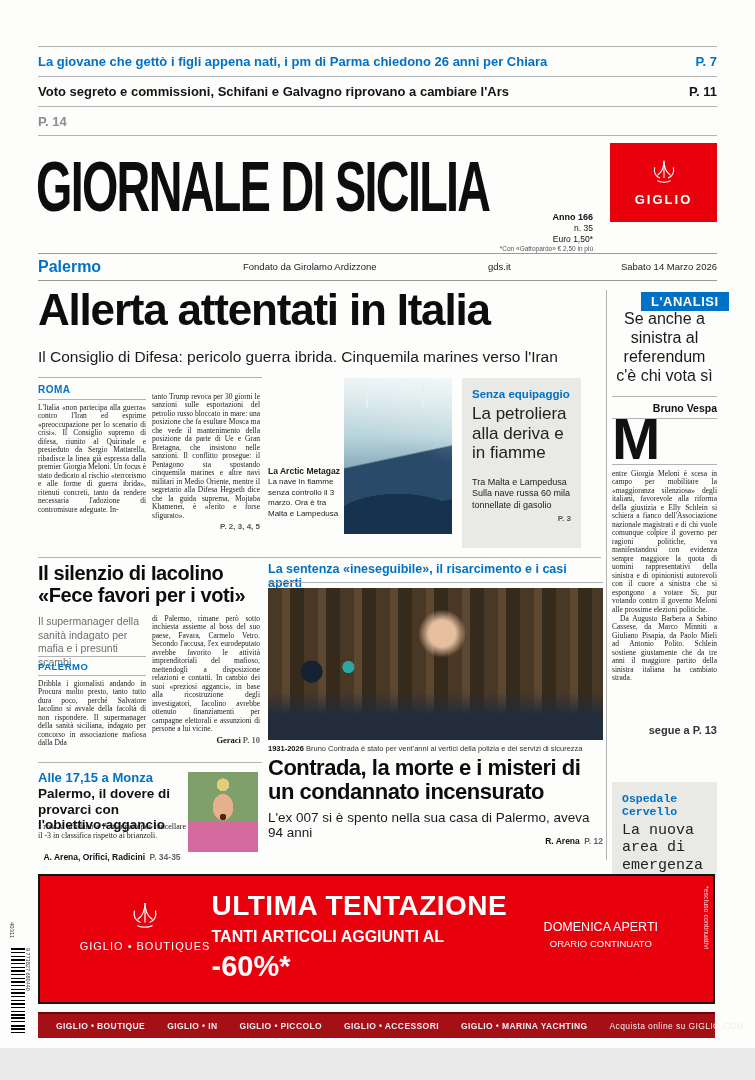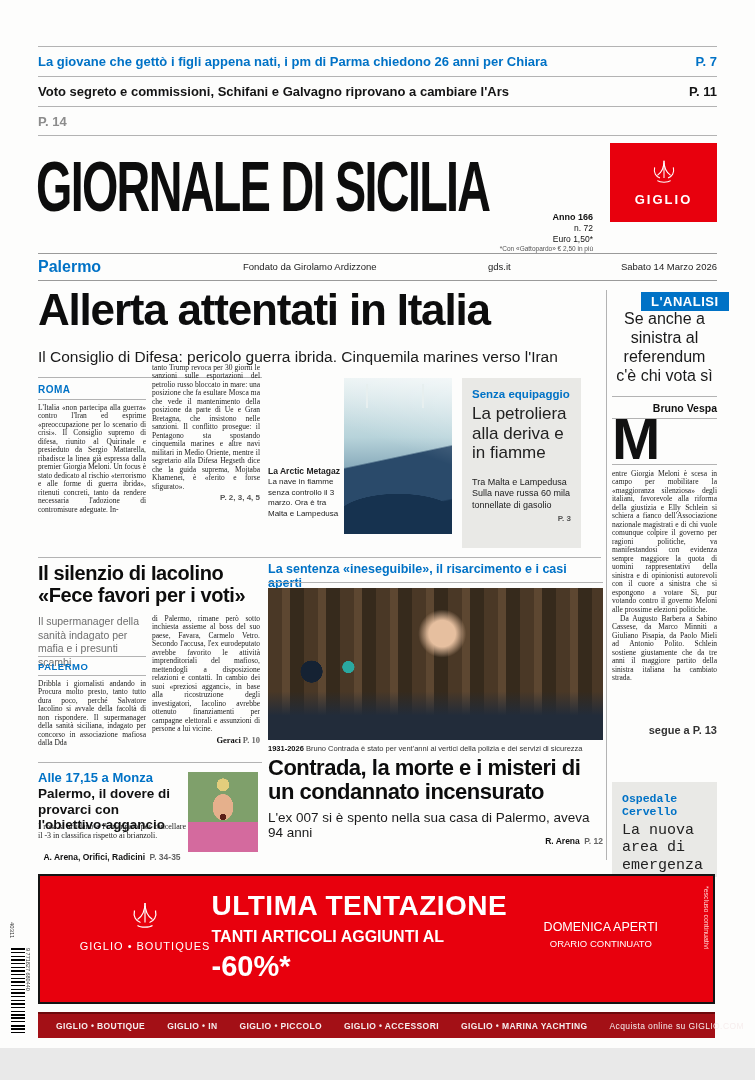--- a/index.html
+++ b/index.html
@@ -37,21 +37,21 @@
 
   
   .lead-headline{position:absolute;left:38px;top:288px;width:565px;font-size:44px;font-weight:bold;
                  letter-spacing:-1.2px;line-height:1;color:#0d0d0d;}
   .lead-subhead{position:absolute;left:38px;top:348px;width:570px;font-size:15.5px;color:#1a1a1a;}
   .kicker{color:#0072c6;font-weight:bold;}
   .lead-kicker{position:absolute;left:38px;top:384px;font-size:10px;letter-spacing:.5px;}
   .serif-body{font-family:"Liberation Serif",serif;font-size:7.5px;line-height:1.13;
               text-align:justify;color:#1a1a1a;overflow:hidden;}
   .lead-col1{position:absolute;left:38px;top:404px;width:108px;height:146px;}
-  .lead-col2{position:absolute;left:152px;top:364px;width:108px;}
+  .lead-col2{position:absolute;left:152px;top:393px;width:108px;}
   .pages-ref{display:block;text-align:right;font-family:"Liberation Sans",sans-serif;
              font-weight:bold;font-size:8px;color:#555;margin-top:2px;}
   .tanker-photo{position:absolute;left:344px;top:378px;width:108px;height:156px;
     background:
       linear-gradient(200deg, rgba(255,255,255,.45), transparent 45%),
       radial-gradient(ellipse 95% 26% at 50% 90%, #16324f 0 60%, transparent 61%),
       linear-gradient(168deg, transparent 50%, #2a4a6a 51% 80%, #16324f 81%),
       linear-gradient(180deg, #e8f1f2 0%, #b7d3da 38%, #7fa3b5 62%, #4a6f8c 100%);}
   .mast1,.mast2{position:absolute;width:2px;height:24px;background:#e7efef;top:6px;}
   .mast1{left:22px;} .mast2{left:78px;}
@@ -181,21 +181,21 @@
         <path d="M24 8 L24 30"></path>
           <path d="M10 14 C8 22 12 28 18 30"></path>
         <path d="M38 14 C40 22 36 28 30 30"></path>
           <path d="M14 34 C18 37 30 37 34 34"></path>
       </g>
     </svg>
     <span class="brand">GIGLIO</span>
   </div>
   <div class="edition">
     <div class="anno">Anno 166</div>
-    <div class="num">n. 72</div>
+    <div class="num">n. 35</div>
     <div class="price">Euro 1,50*</div>
     <div class="note">*Con «Gattopardo» € 2,50 in più</div>
   </div>
 
   <div class="dateline">
     <span class="dl-city">Palermo</span>
     <span class="dl-founded">Fondato da Girolamo Ardizzone</span>
     <span class="dl-site">gds.it</span>
     <span class="dl-date">Sabato 14 Marzo 2026</span>
   </div>

